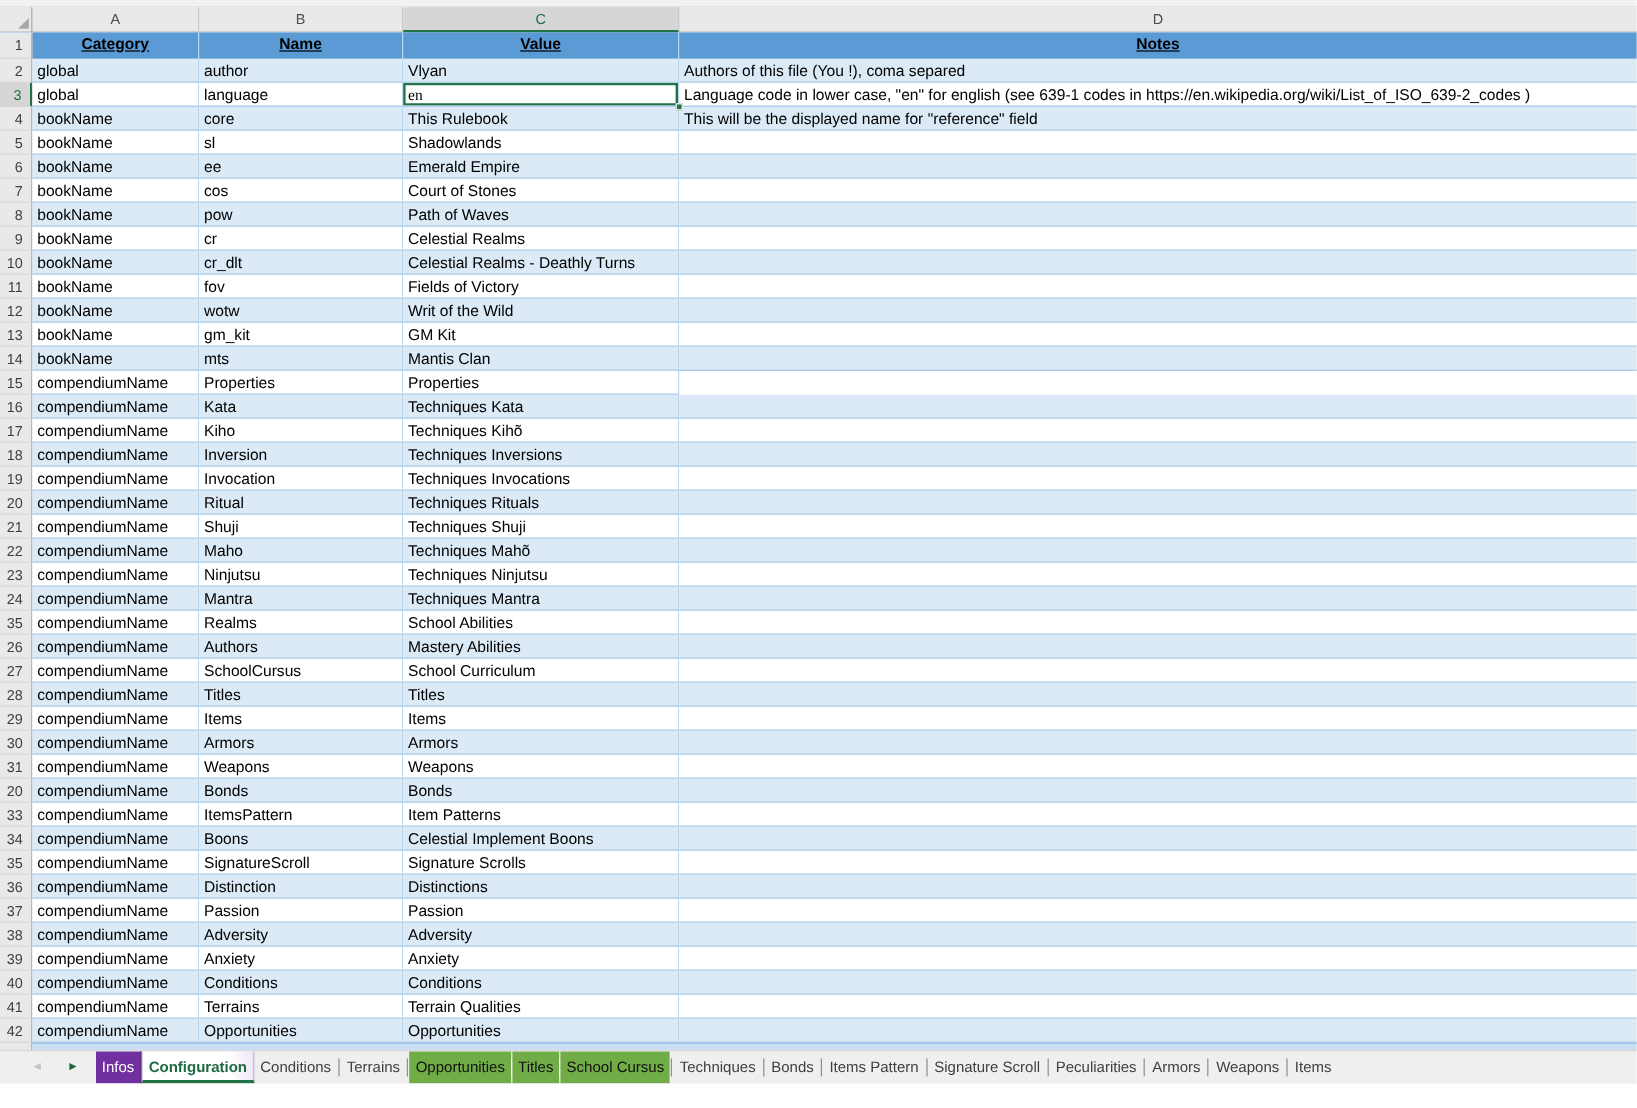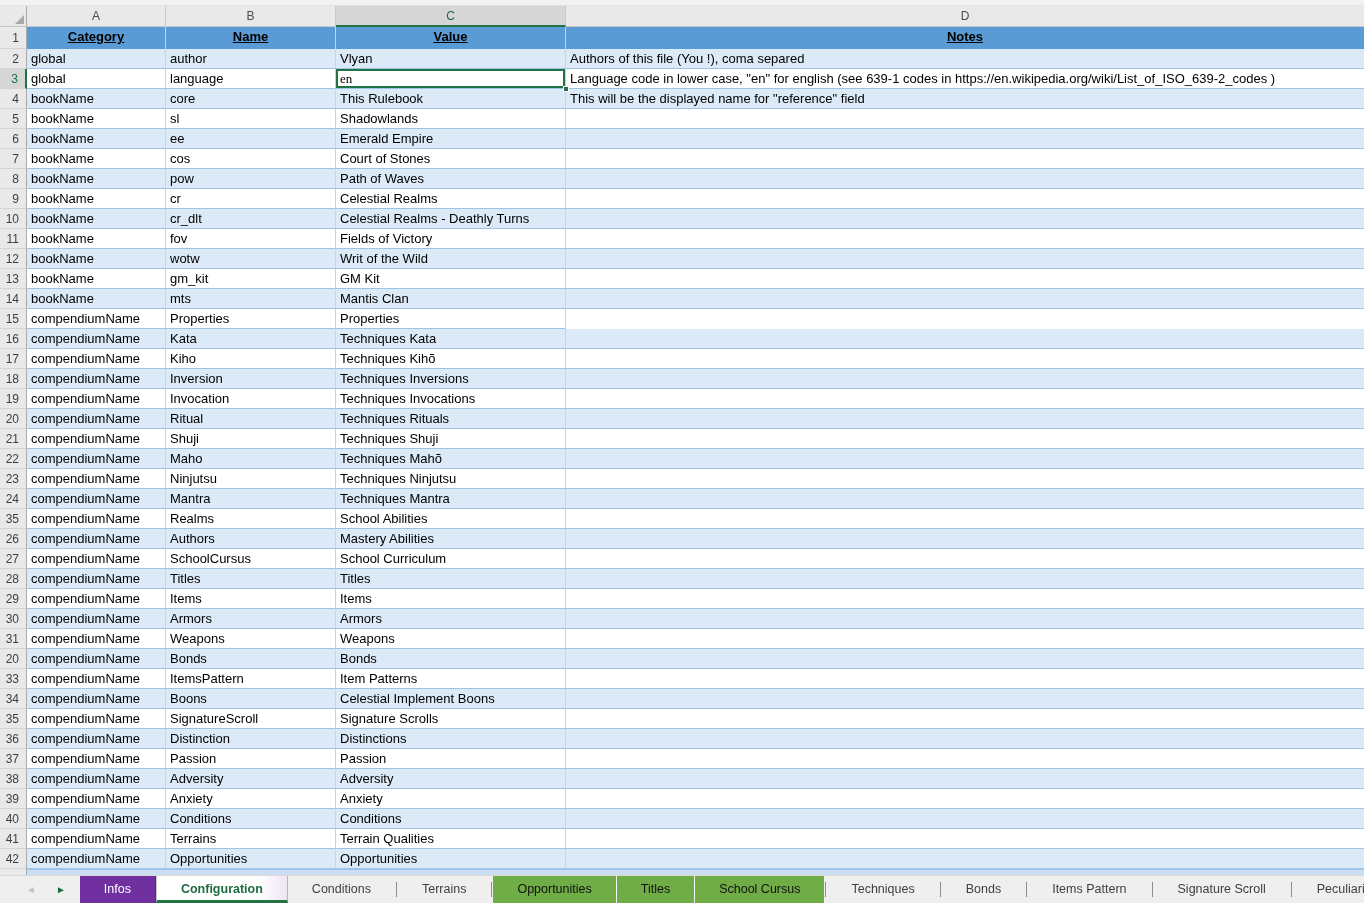--- a/index.html
+++ b/index.html
@@ -47,21 +47,21 @@
   .partial-row .pb { flex:1; background:#CCDFF2; border-top:1px solid #9DC3E6; }
 
   
   .sheet-bar { height:28px; background:#EFEFEF; display:flex; align-items:stretch;
     border-top:1px solid #D9D9D9; overflow:hidden; }
   .nav { display:flex; align-items:center; padding:0 14px 0 26px; gap:20px; }
   .nav .arrow { font-size:10px; line-height:1; cursor:default; }
   .nav .arrow.disabled { color:#C4C4C4; }
   .nav .arrow.enabled { color:#1E6B41; }
   .tabs { display:flex; align-items:stretch; overflow:hidden; flex:1; min-width:0; }
-  .tab { padding:0 24px; font-size:12.5px; color:#3f3f3f; line-height:27px;
+  .tab { padding:0 5px; font-size:12.5px; color:#3f3f3f; line-height:27px;
     white-space:nowrap; flex:0 0 auto; }
   .tab.purple { background:#7030A0; color:#fff; border-right:1px solid #5B2383; }
   .tab.active { background:linear-gradient(to right,#FFFFFF 78%,#EFE6F5);
     border-left:1px solid #C9C9C9; border-right:1px solid #C0AED1;
     border-bottom:3px solid #217346; font-weight:bold; color:#1E6B41; }
   .tab.green { background:#70AD47; color:#111; }
   .tab-sep { width:1px; height:15px; align-self:center; background:#8E8E8E;
     flex:0 0 1px; margin:0 1px; }
   .tab-sep.light { background:#FFFFFF; margin:0; }
 </style>

